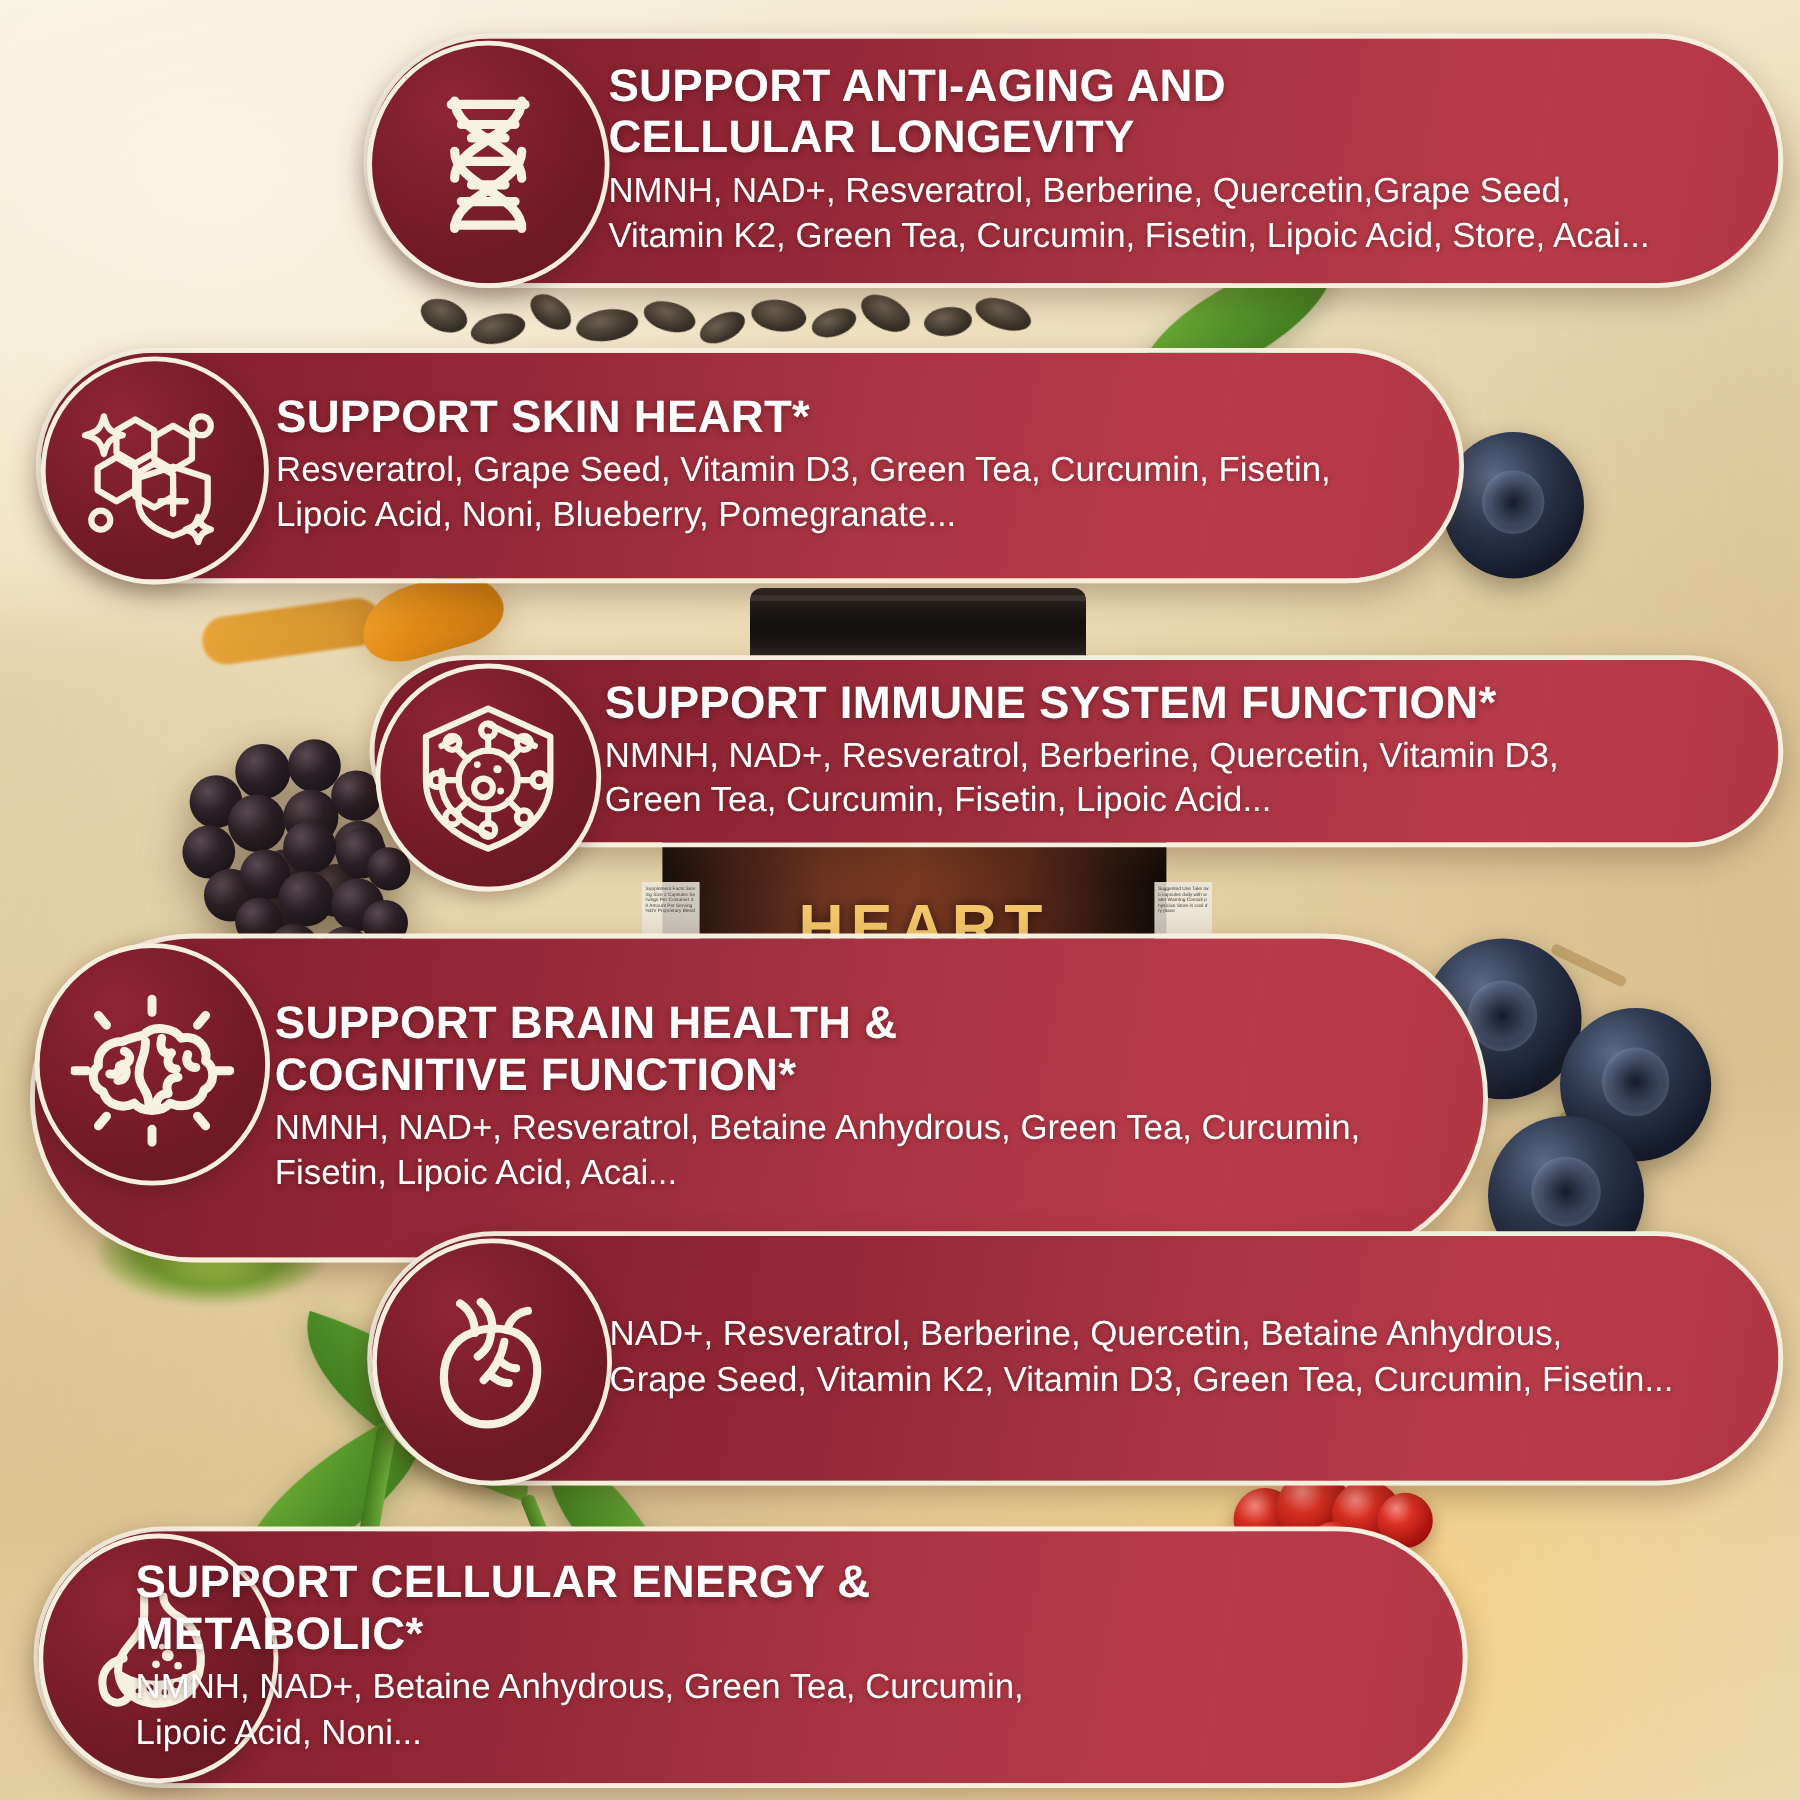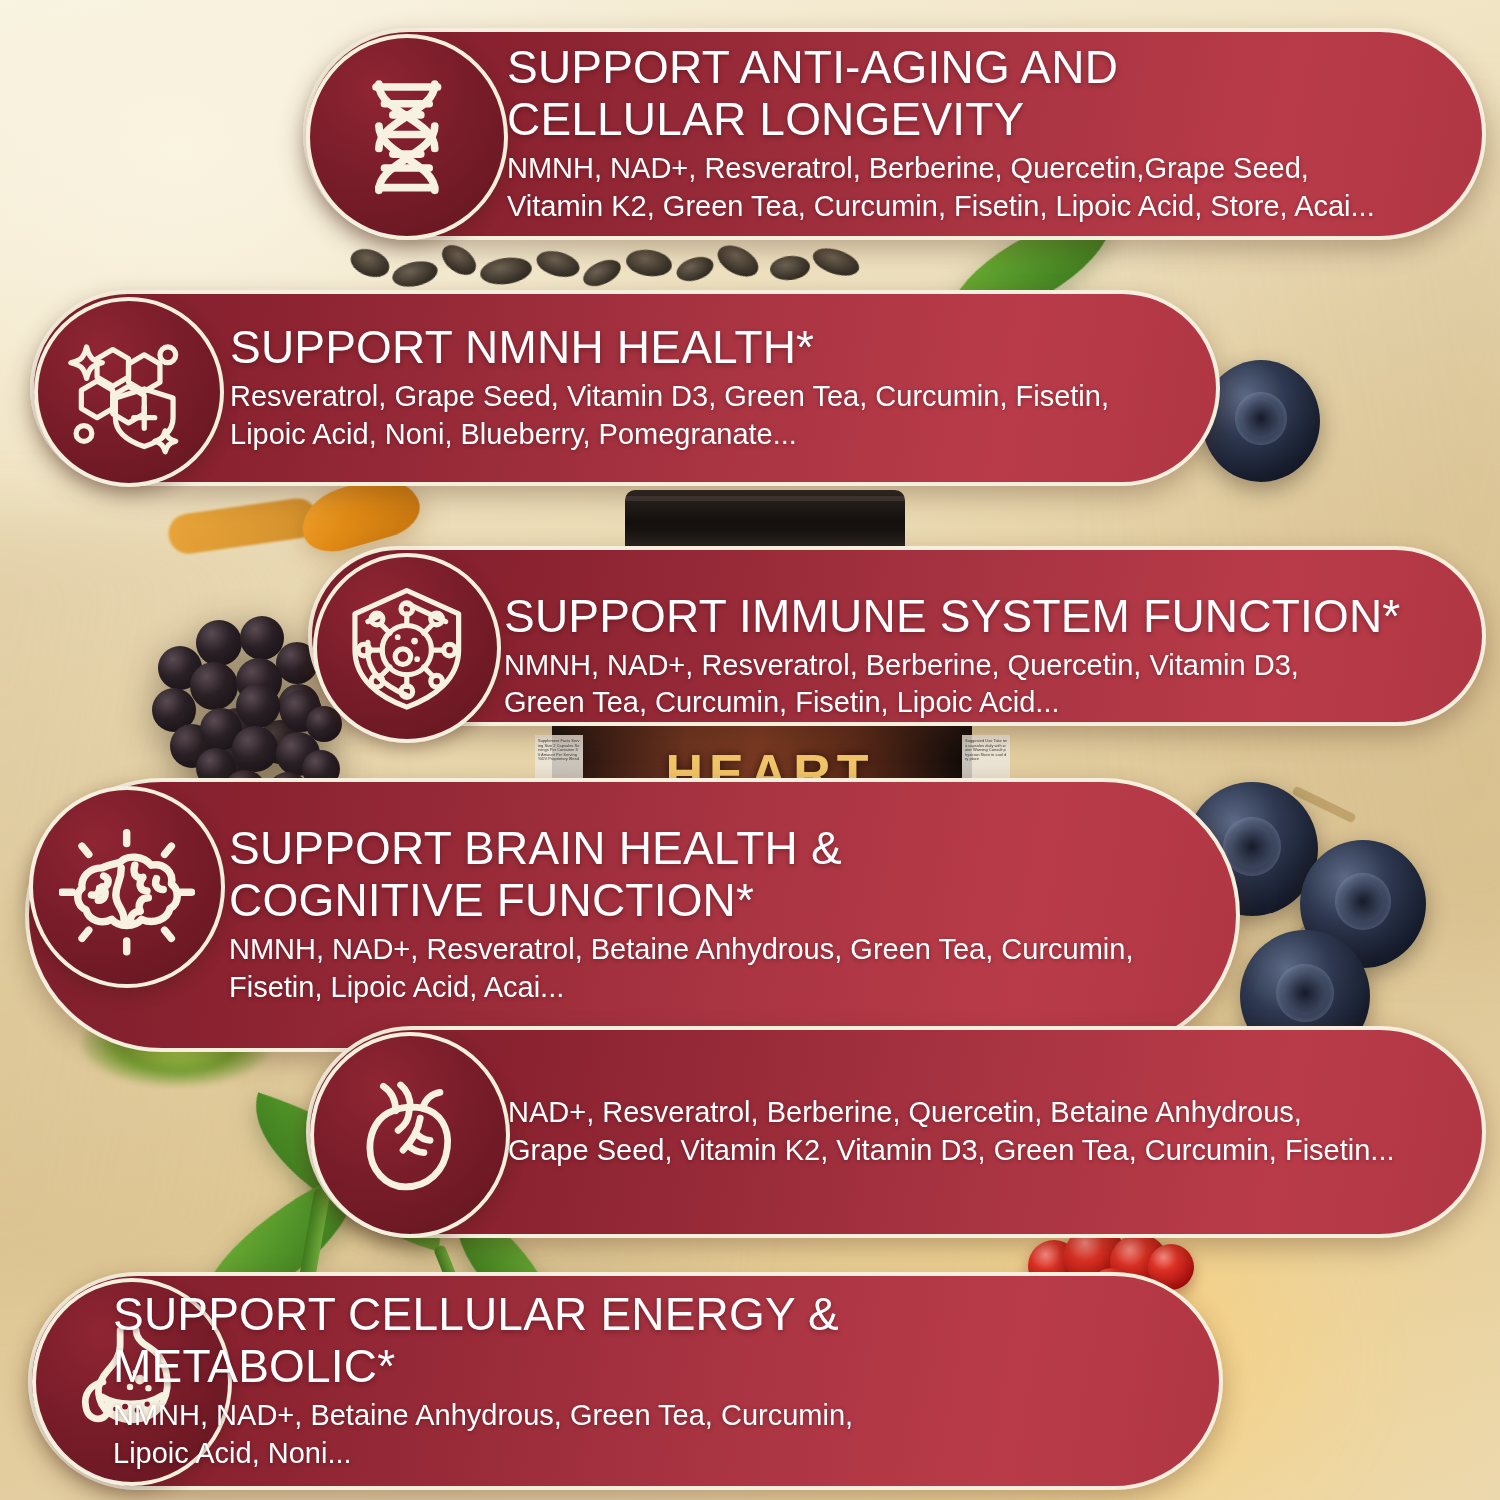--- a/index.html
+++ b/index.html
@@ -222,22 +222,22 @@
     box-shadow: 0 6px 16px rgba(60,25,15,.30);
   }
 
   .pill-text {
     position: relative;
     color: #ffffff;
     text-shadow: 0 2px 5px rgba(60,15,20,.45);
   }
 
   .pill-title {
-    font-weight: normal;
-    font-size: 46px;
+    font-weight: bold;
+    font-size: 38px;
     line-height: 1.13;
     letter-spacing: .2px;
     white-space: pre-line;
     margin-bottom: 4px;
   }
 
   .pill-desc {
     font-size: 29px;
     line-height: 1.30;
     font-weight: normal;
@@ -247,21 +247,21 @@
 
   
   #row-0 { left: 303px; top: 28px;  right: 14px; height: 212px; }
   #row-0 .icon-badge { left: -1px; top: 2px; width: 202px; height: 206px; }
   #row-0 .pill-text  { margin-left: 200px; padding-right: 46px; }
 
   #row-1 { left: 30px; top: 290px; width: 1190px; height: 196px; }
   #row-1 .icon-badge { left: 0px; top: 3px; width: 190px; height: 190px; }
   #row-1 .pill-text  { margin-left: 196px; padding-right: 46px; }
 
-  #row-2 { left: 308px; top: 546px; right: 14px; height: 180px; align-items: flex-end; }
+  #row-2 { left: 308px; top: 546px; right: 14px; height: 160px; }
   #row-2 .icon-badge { left: 1px; top: 3px; width: 188px; height: 190px; }
   #row-2 .pill-text  { margin-left: 192px; padding-right: 40px; }
 
   #row-3 { left: 25px; top: 778px; width: 1215px; height: 274px; }
   #row-3 .icon-badge { left: 0px; top: 4px; width: 196px; height: 202px; }
   #row-3 .pill-text  { margin-left: 200px; padding-right: 40px; }
 
   #row-4 { left: 306px; top: 1026px; right: 14px; height: 212px; }
   #row-4 .icon-badge { left: 0px; top: 2px; width: 200px; height: 206px; }
   #row-4 .pill-text  { margin-left: 198px; padding-right: 40px; }
@@ -426,21 +426,21 @@
 
             <circle cx="80" cy="22" r="6"></circle>
             <circle cx="16" cy="82" r="6"></circle>
 
             <path d="M18 16 C20 24 22 26 30 28 C22 30 20 32 18 40 C16 32 14 30 6 28 C14 26 16 24 18 16 Z"></path>
             <path d="M78 80 C79.5 85 81 86.5 86 88 C81 89.5 79.5 91 78 96 C76.5 91 75 89.5 70 88 C75 86.5 76.5 85 78 80 Z"></path>
           </g>
         </svg>
       </div>
       <div class="pill-text">
-        <div class="pill-title">SUPPORT NMNH HEALTH*</div>
+        <div class="pill-title">SUPPORT SKIN HEART*</div>
         <div class="pill-desc">Resveratrol, Grape Seed, Vitamin D3, Green Tea, Curcumin, Fisetin,
 Lipoic Acid, Noni, Blueberry, Pomegranate...</div>
       </div>
     </div>
 
     <div class="pill" id="row-2">
       <div class="icon-badge">
         <svg class="icon-svg" viewBox="0 0 100 100" aria-hidden="true">
           <g class="st">
 

